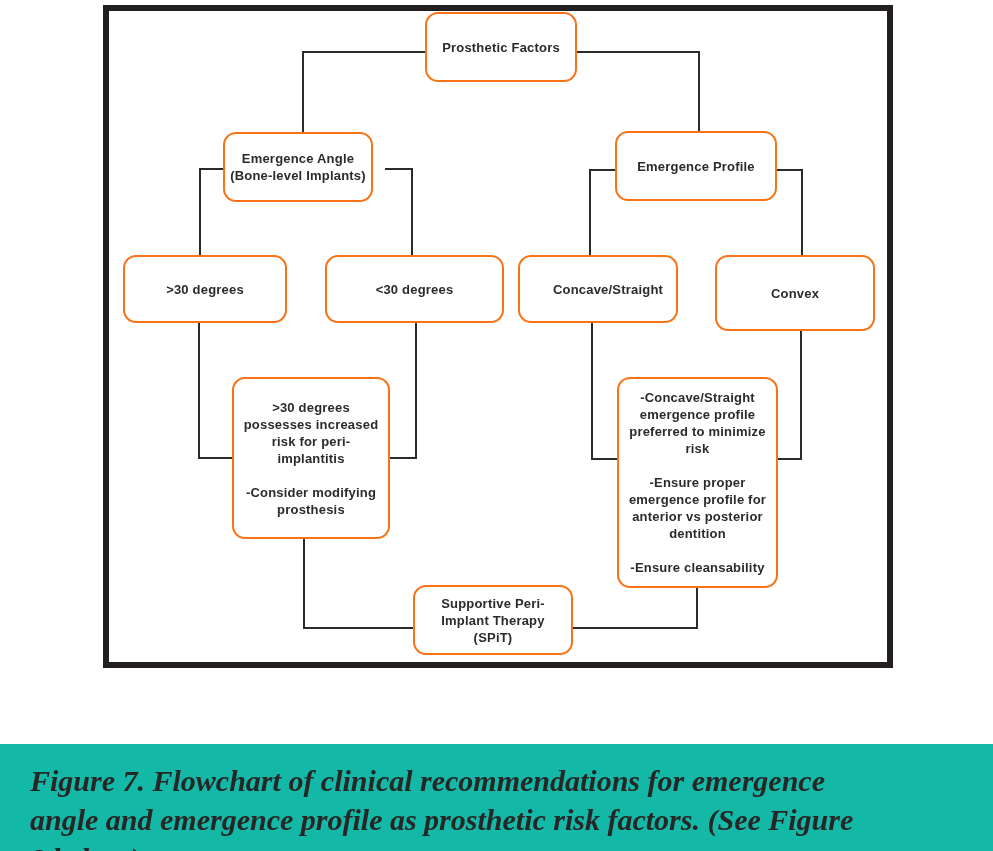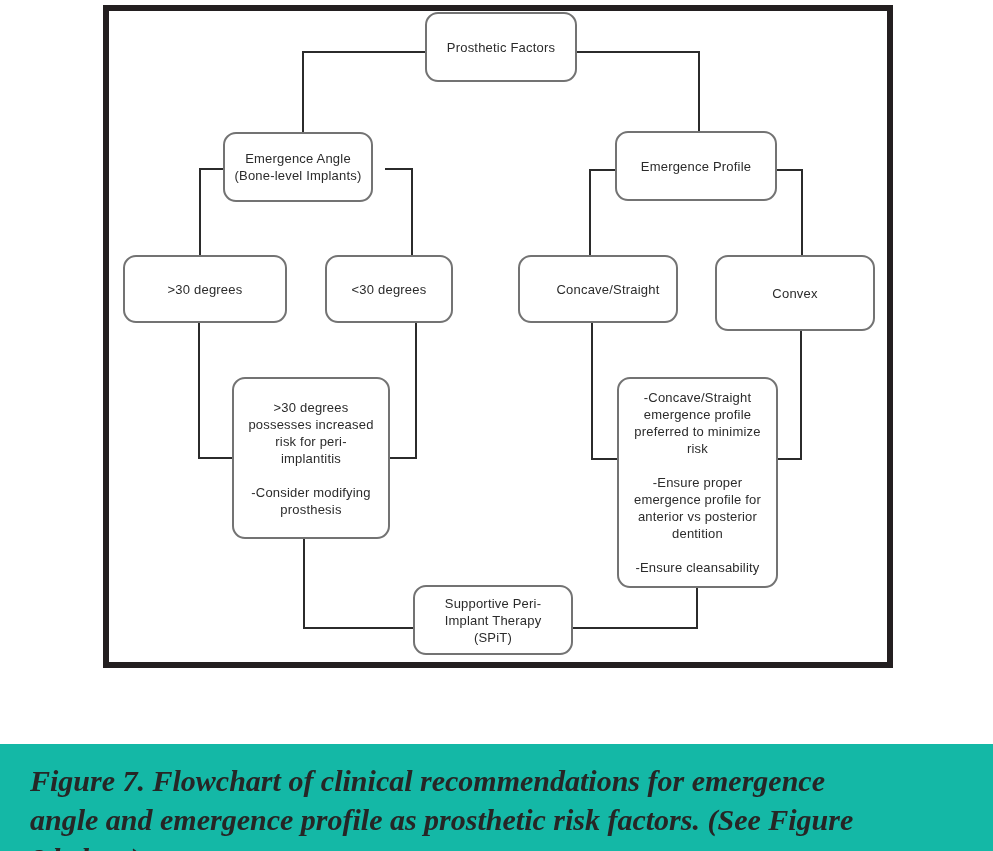--- a/index.html
+++ b/index.html
@@ -15,28 +15,28 @@
     position: absolute;
     left: 103px; top: 5px;
     width: 790px; height: 663px;
     border: 6px solid #231f20;
     background: #ffffff;
     box-sizing: border-box;
   }
   .node {
     position: absolute;
     box-sizing: border-box;
-    border: 2px solid #737373;
+    border: 2px solid #f97316;
     border-radius: 13px;
     background: #ffffff;
     display: flex;
     align-items: center;
     justify-content: center;
     text-align: center;
-    font-weight: normal;
+    font-weight: bold;
     font-size: 13px;
     line-height: 17px;
     letter-spacing: 0.2px;
     color: #2b2b2b;
     white-space: pre-line;
     padding: 2px;
     z-index: 2;
   }
   .hline, .vline { position: absolute; background: #2b2b2b; z-index: 1; }
   .hline { height: 2px; }
@@ -60,21 +60,21 @@
     line-height: 39px;
     color: #262626;
     white-space: pre-line;
   }
 
   
   #n-prosthetic { left:425px; top:12px;  width:152px; height:70px; }
   #n-angle      { left:223px; top:132px; width:150px; height:70px; }
   #n-profile    { left:615px; top:131px; width:162px; height:70px; }
   #n-gt30       { left:123px; top:255px; width:164px; height:68px; }
-  #n-lt30       { left:325px; top:255px; width:128px; height:68px; }
+  #n-lt30       { left:325px; top:255px; width:179px; height:68px; }
   #n-concave    { left:518px; top:255px; width:160px; height:68px;padding-left:22px; }
   #n-convex     { left:715px; top:255px; width:160px; height:76px; }
   #n-angle-risk { left:232px; top:377px; width:158px; height:162px; }
   #n-profile-rec{ left:617px; top:377px; width:161px; height:211px; }
   #n-spit       { left:413px; top:585px; width:160px; height:70px; }
 </style>
 </head>
 <body>
 
 <div class="page">

